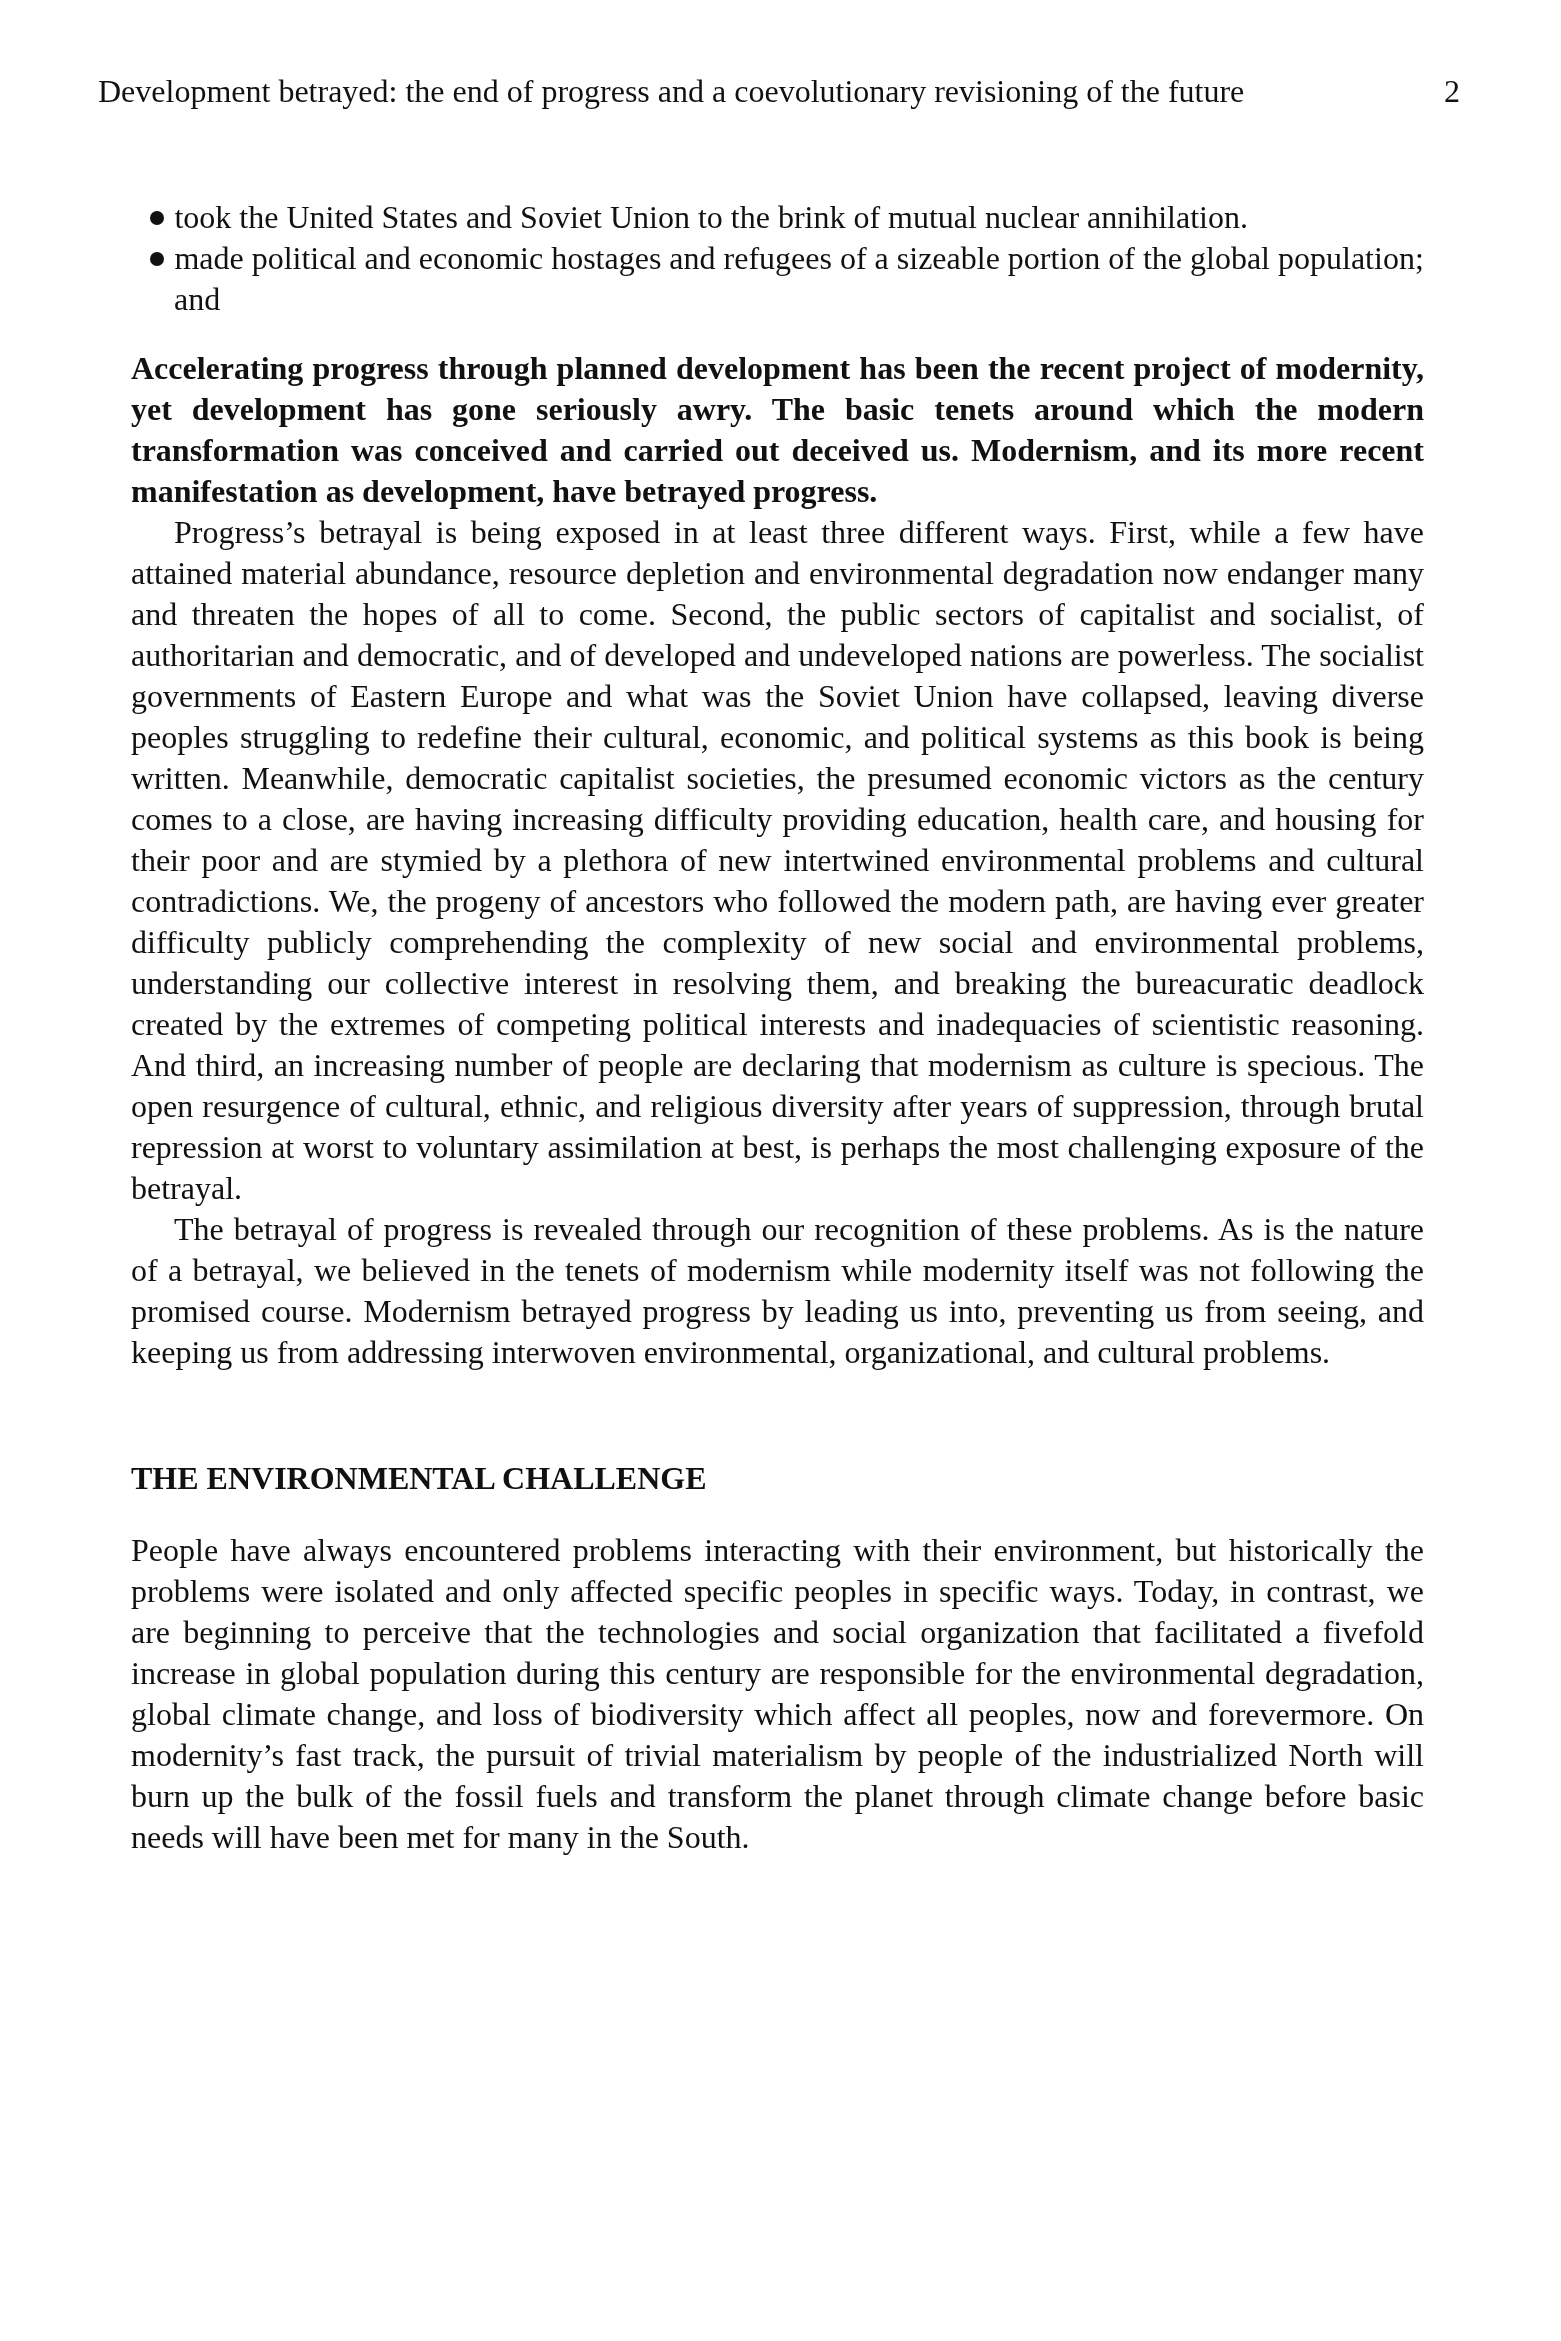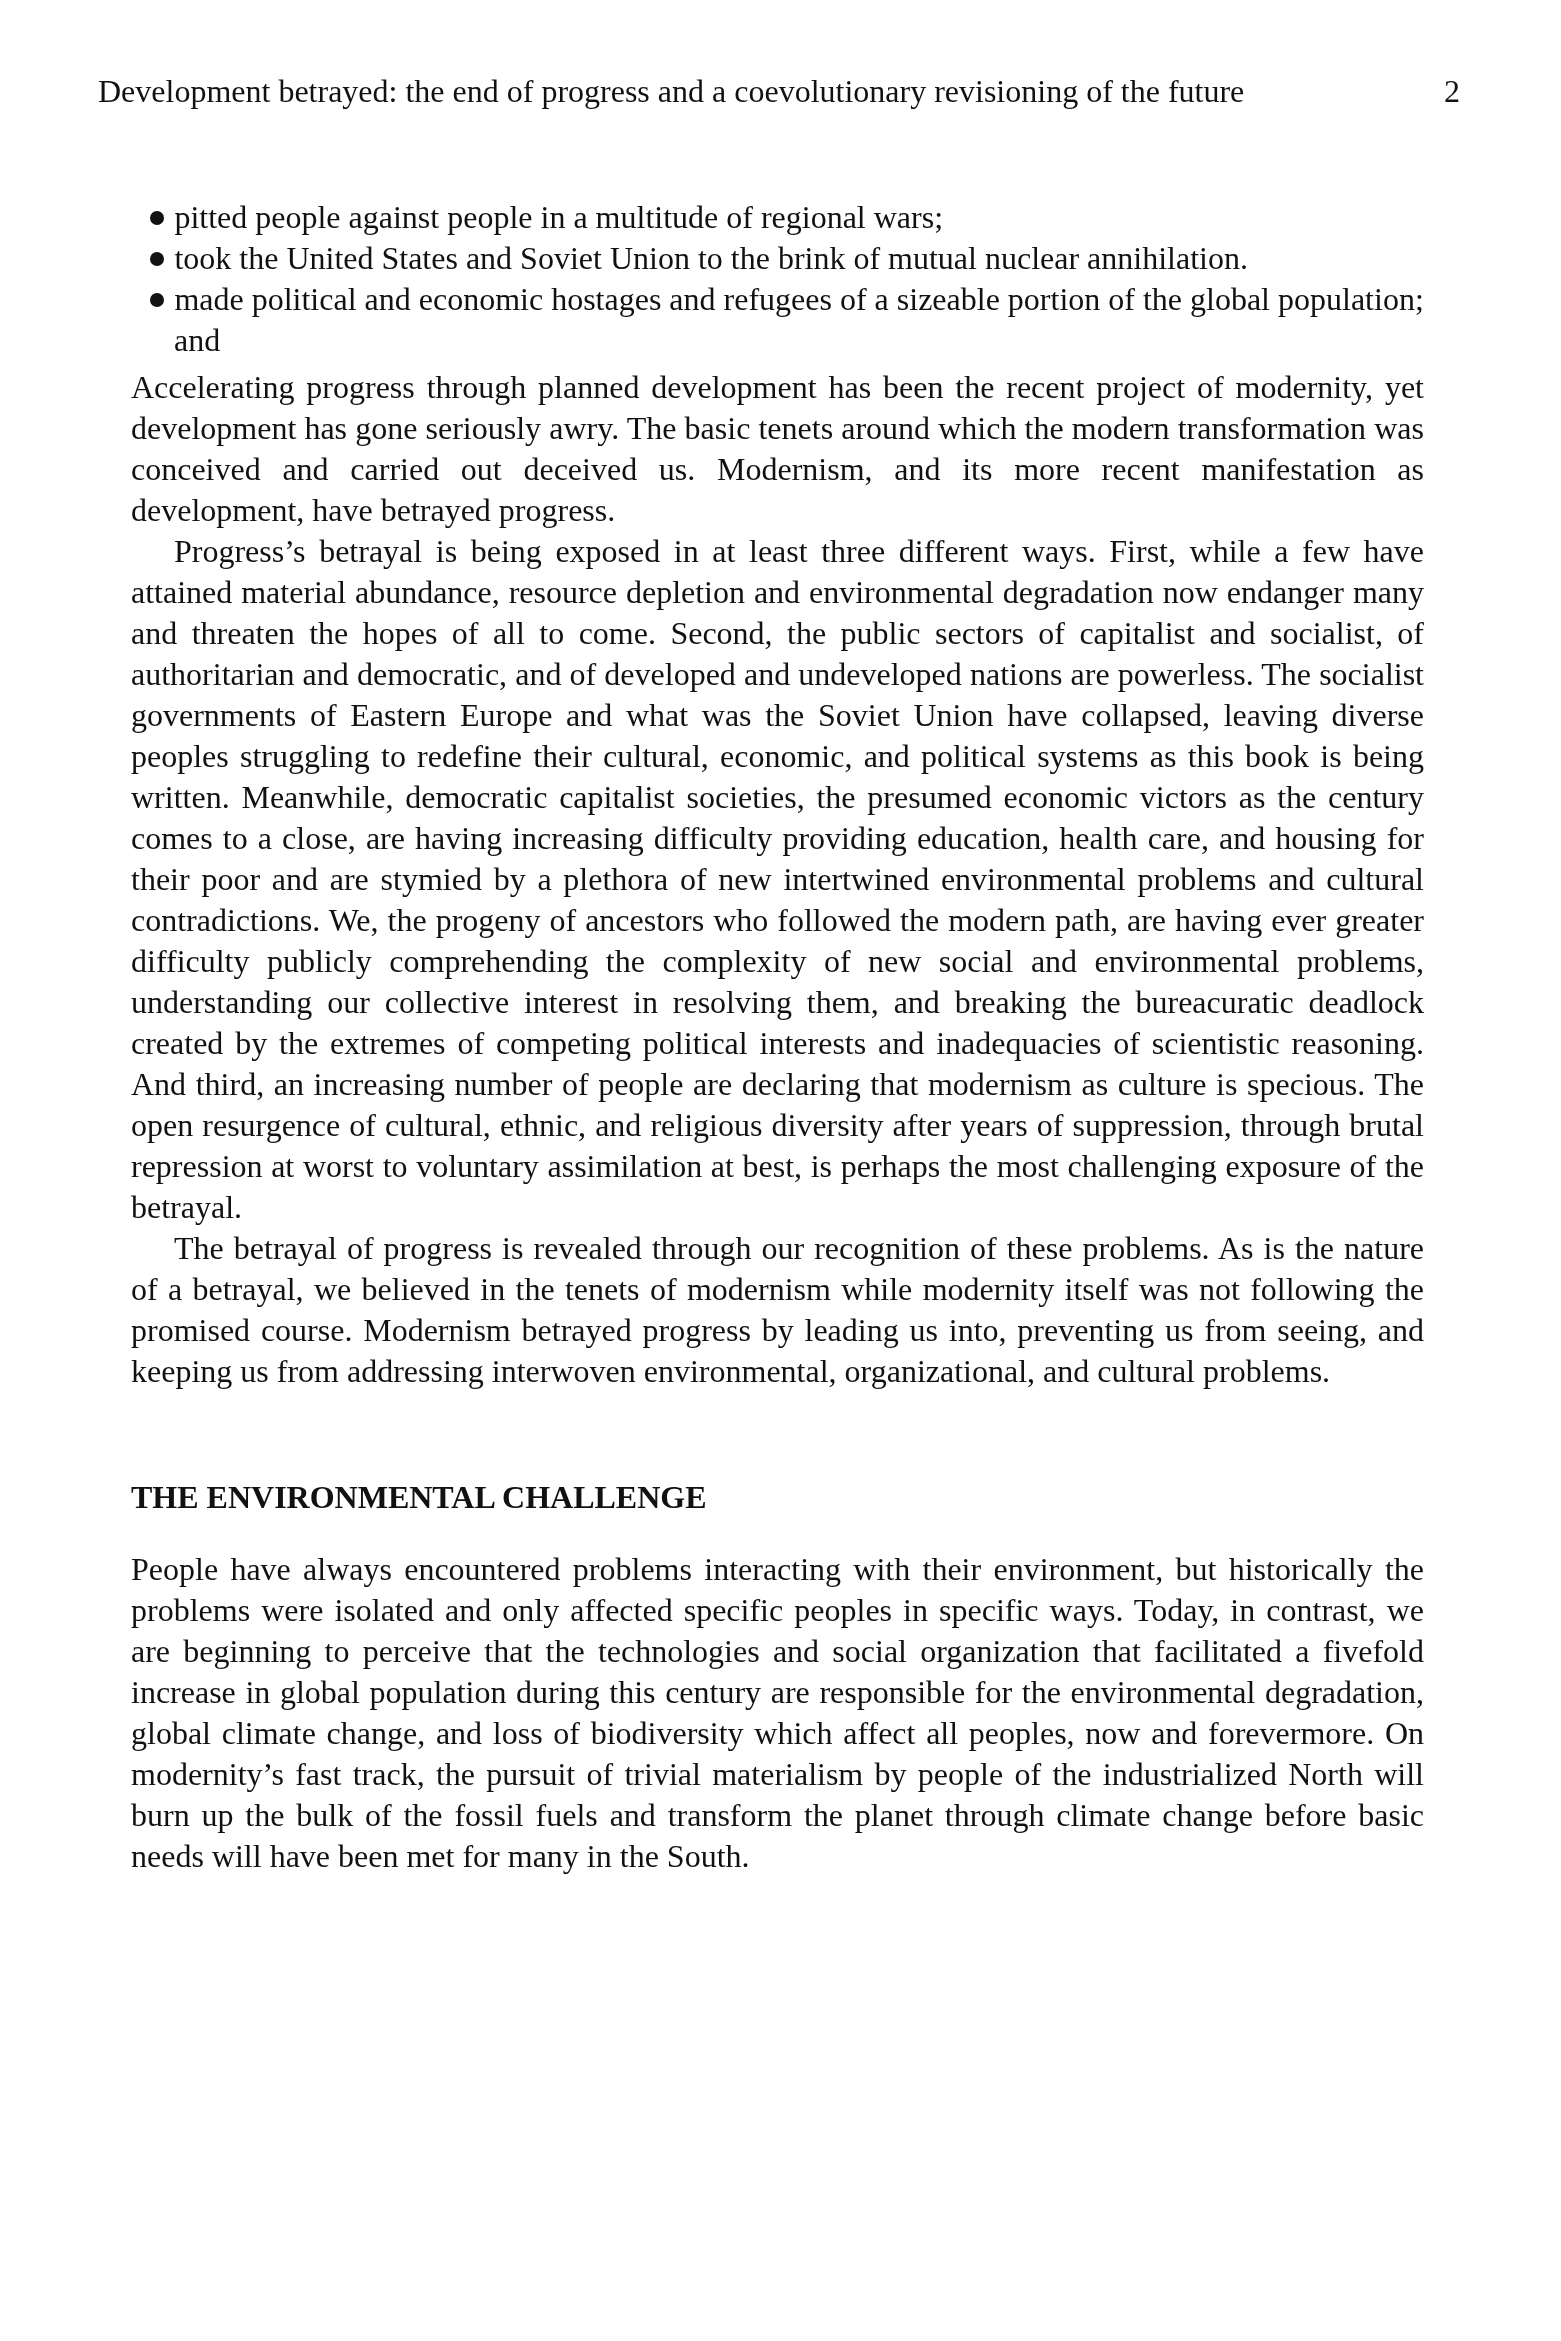--- a/index.html
+++ b/index.html
@@ -11,38 +11,37 @@
   .running-head .title { position: absolute; left: 0; top: 0; }
   .running-head .pageno { position: absolute; right: 0; top: 0; }
   .body { position: absolute; left: 131px; top: 197px; width: 1293px;
           font-size: 32px; line-height: 41px; }
   .bullets { margin: 0; padding: 0; list-style: none; }
   .bullets li { position: relative; padding-left: 43px; text-indent: -24px; margin-left: 0; }
   .bullets li .dot { display: inline-block; width: 14px; height: 14px; border-radius: 50%;
                      background: #111; vertical-align: middle; margin-right: 10.4px;
                      position: relative; top: -2.6px; text-indent: 0; }
   p { margin: 0; text-align: justify; text-align-last: left; }
-  p.first { margin-top: 6px; }
+  p.first { margin-top: 28px; font-weight: bold; }
   p.indent { text-indent: 43px; }
   h2 { margin: 0; text-align: left; font-weight: bold; font-size: 32px;
        line-height: 41px; padding-top: 85px; padding-bottom: 31px; letter-spacing: 0; }
 </style>
 </head>
 <body>
 
 <div class="page">
 
   <div class="running-head">
     <span class="title">Development betrayed: the end of progress and a coevolutionary revisioning of the future</span>
     <span class="pageno">2</span>
   </div>
 
   <div class="body">
     <ul class="bullets">
-      <li><span class="dot"></span><span>pitted people against people in a multitude of regional wars;</span></li>
       <li><span class="dot"></span><span>took the United States and Soviet Union to the brink of mutual nuclear annihilation.</span></li>
       <li><span class="dot"></span><span>made political and economic hostages and refugees of a sizeable portion of the global population; and</span></li>
     </ul>
 
     <p class="first">Accelerating progress through planned development has been the recent project of modernity, yet development has gone seriously awry. The basic tenets around which the modern transformation was conceived and carried out deceived us. Modernism, and its more recent manifestation as development, have betrayed progress.</p>
     <p class="indent">Progress’s betrayal is being exposed in at least three different ways. First, while a few have attained material abundance, resource depletion and environmental degradation now endanger many and threaten the hopes of all to come. Second, the public sectors of capitalist and socialist, of authoritarian and democratic, and of developed and undeveloped nations are powerless. The socialist governments of Eastern Europe and what was the Soviet Union have collapsed, leaving diverse peoples struggling to redefine their cultural, economic, and political systems as this book is being written. Meanwhile, democratic capitalist societies, the presumed economic victors as the century comes to a close, are having increasing difficulty providing education, health care, and housing for their poor and are stymied by a plethora of new intertwined environmental problems and cultural contradictions. We, the progeny of ancestors who followed the modern path, are having ever greater difficulty publicly comprehending the complexity of new social and environmental problems, understanding our collective interest in resolving them, and breaking the bureacuratic deadlock created by the extremes of competing political interests and inadequacies of scientistic reasoning. And third, an increasing number of people are declaring that modernism as culture is specious. The open resurgence of cultural, ethnic, and religious diversity after years of suppression, through brutal repression at worst to voluntary assimilation at best, is perhaps the most challenging exposure of the betrayal.</p>
     <p class="indent">The betrayal of progress is revealed through our recognition of these problems. As is the nature of a betrayal, we believed in the tenets of modernism while modernity itself was not following the promised course. Modernism betrayed progress by leading us into, preventing us from seeing, and keeping us from addressing interwoven environmental, organizational, and cultural problems.</p>
 
     <h2>THE ENVIRONMENTAL CHALLENGE</h2>
 

